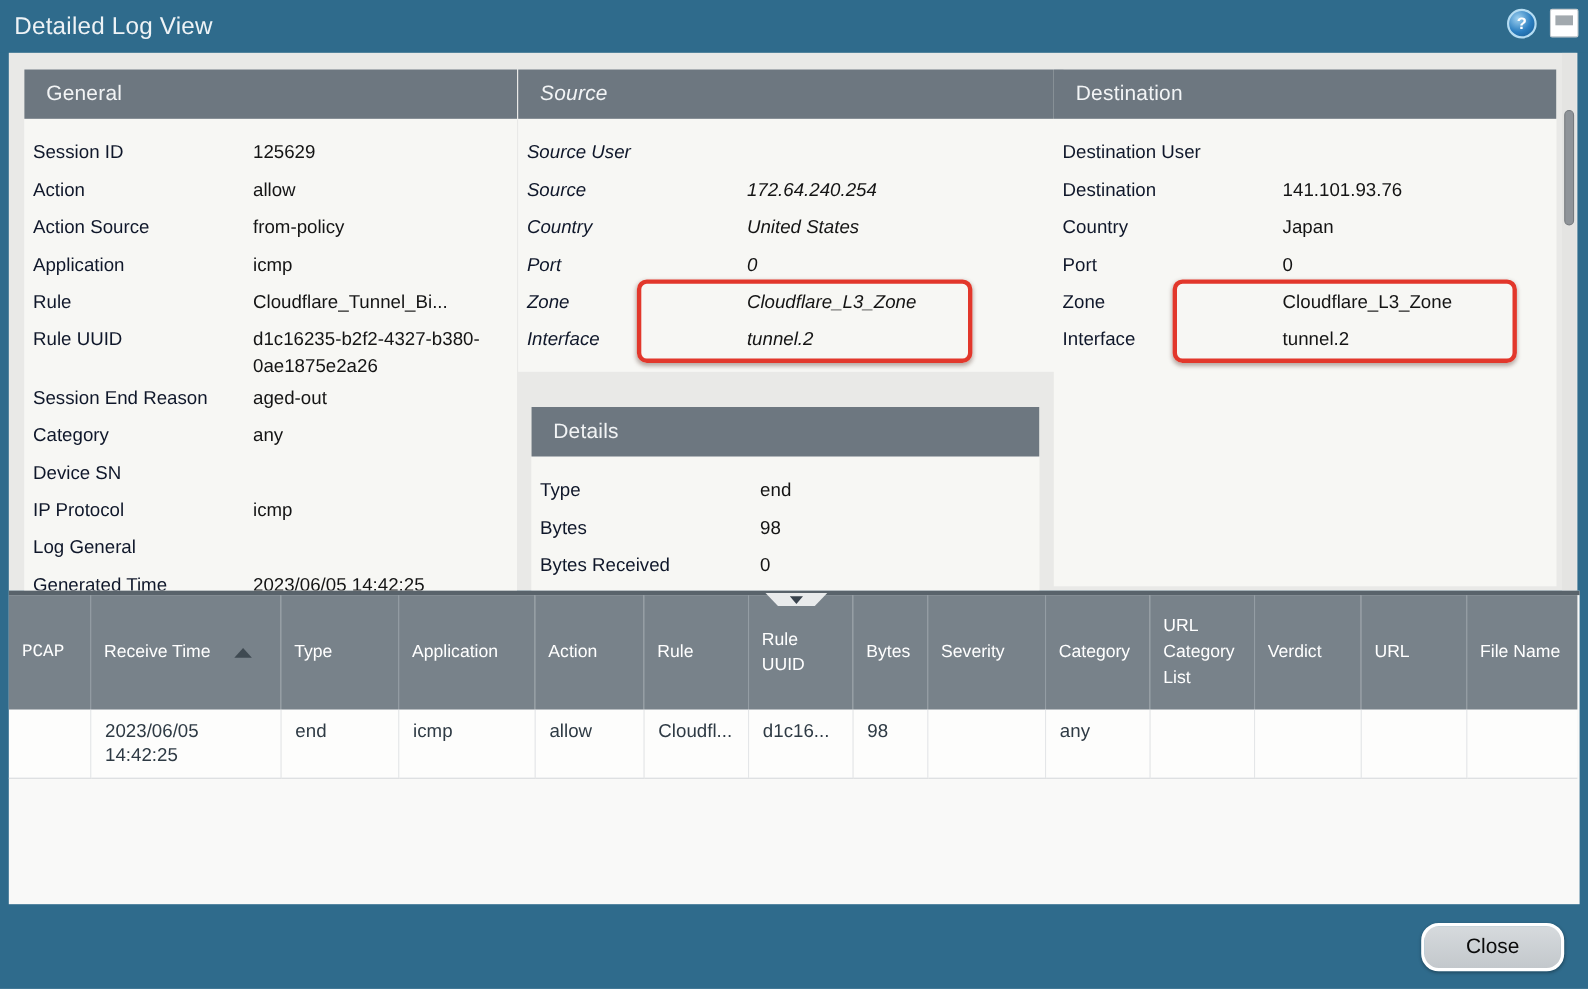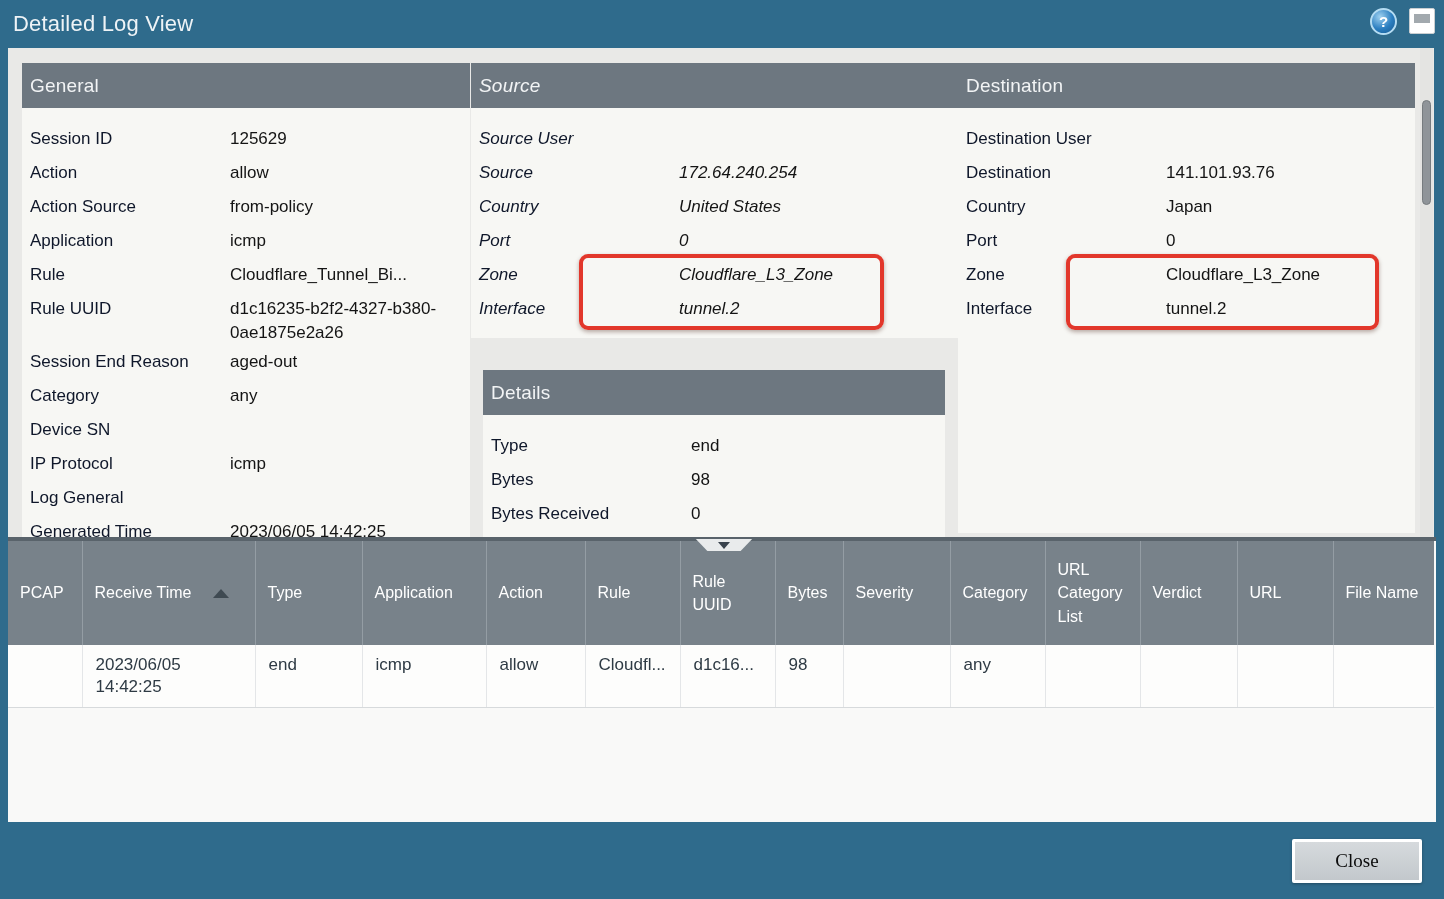--- a/index.html
+++ b/index.html
@@ -31,21 +31,21 @@
     position: absolute; left: 8px; top: 48px; width: 1426px; height: 489px;
     background: #e9e9e7; overflow: hidden;
   }
   .panel { position: absolute; background: #f7f7f4; overflow: hidden; }
   .panel-general     { left: 14px;  top: 15px;  width: 448px; height: 478px; }
   .panel-source      { left: 463px; top: 15px;  width: 496px; height: 275px; font-style: italic; }
   .panel-details     { left: 475px; top: 322px; width: 462px; height: 167px; }
   .panel-destination { left: 950px; top: 15px;  width: 457px; height: 470px; }
   .panel-header {
     height: 45px; background: #6d7780; color: #f2f4f5; font-size: 19px; font-weight: 400;
-    display: flex; align-items: center; padding-left: 8px; letter-spacing: 0.2px;
+    display: flex; align-items: center; padding-left: 20px; letter-spacing: 0.2px;
   }
   .panel-body { padding: 14px 8px 6px 8px; position: relative; }
   .field-row { display: flex; min-height: 34px; line-height: 24px; padding-top: 5px; font-size: 17px; }
   .field-label { width: 198px; flex: 0 0 198px; color: #0f172a; }
   .field-value { margin-left: 2px; color: #141414; flex: 1 1 auto; overflow-wrap: break-word; word-break: break-word; max-width: 216px; }
   .highlight-box {
     position: absolute; border: 4px solid #e2372b; border-radius: 9px;
     box-shadow: 0 2px 4px rgba(60,20,10,0.35); pointer-events: none; z-index: 5;
   }
   .hl-source      { left: 108px; top: 191px; width: 305px; height: 76px; }
@@ -66,38 +66,38 @@
     display: flex; align-items: center; justify-content: center;
   }
   .triangle-down { width: 0; height: 0; border-left: 6px solid transparent; border-right: 6px solid transparent; border-top: 7px solid #39434d; }
 
   table.log-table { border-collapse: collapse; table-layout: fixed; width: 1426px; }
   table.log-table th {
     background: #78828a; color: #ffffff; font-size: 16px; font-weight: 400;
     text-align: left; vertical-align: middle; height: 104px;
     padding: 8px 10px 8px 12px; border-left: 1px solid #949da4; cursor: pointer; line-height: 1.45;
   }
-  table.log-table th:first-child { border-left: none; }
+  table.log-table th:first-child { border-left: none; font-family: Liberation Mono, monospace; }
   th.pad-narrow { padding-right: 28px; }
   .th-flex { display: flex; align-items: center; gap: 22px; }
   .sort-asc { width: 0; height: 0; border-left: 8px solid transparent; border-right: 8px solid transparent; border-bottom: 9px solid #3f4a52; display: inline-block; }
   table.log-table td {
     background: #fdfdfc; color: #2e3a44; font-size: 17px; vertical-align: top;
     padding: 9px 10px 9px 13px; border-left: 1px solid #e4e6e8; border-bottom: 1px solid #d7dadc;
     height: 54px; line-height: 22px; overflow: hidden;
   }
   table.log-table td:first-child { border-left: none; }
 
   
   .close-button {
     position: absolute; right: 22px; bottom: 16px; width: 130px; height: 44px;
-    background: linear-gradient(#d6dadd, #c3c8cc); border: 3px solid #ffffff; border-radius: 2px;
+    background: linear-gradient(#d6dadd, #c3c8cc); border: 3px solid #ffffff; border-radius: 16px;
     font-size: 19px; color: #0b0b0b; display: flex; align-items: center; justify-content: center;
     cursor: pointer; box-shadow: 0 1px 3px rgba(0,0,0,0.3);
-    font-family: Liberation Serif, serif;
+    font-family: Liberation Sans, sans-serif;
   }
 </style>
 </head>
 <body>
 
 <div class="titlebar">
   <div class="title-text">Detailed Log View</div>
   <div class="help-icon">
     <span>?</span>
   </div>

